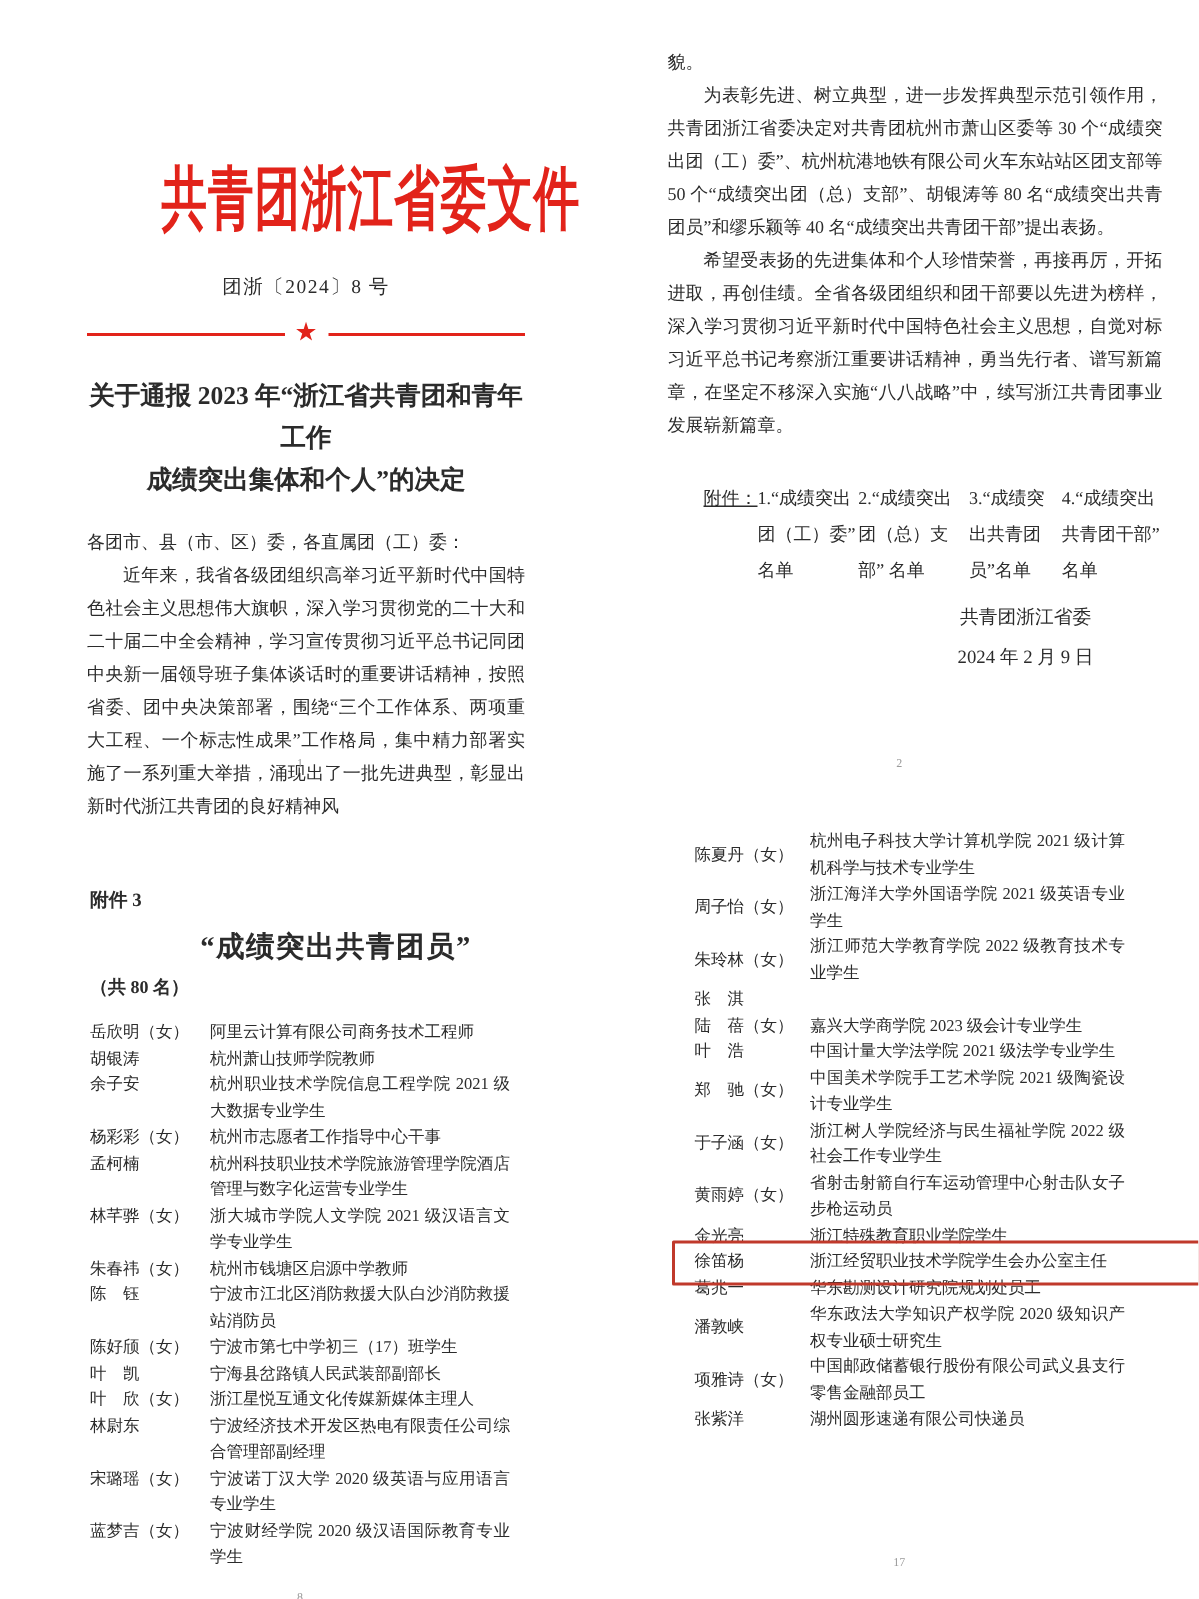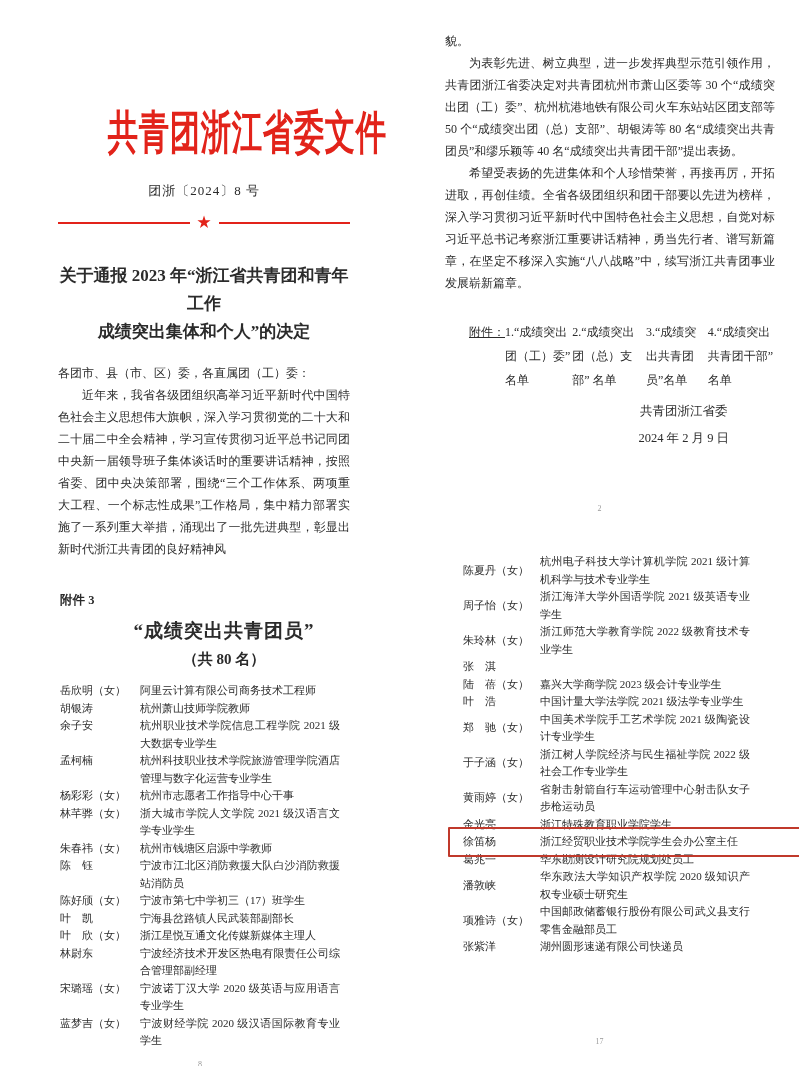--- a/index.html
+++ b/index.html
@@ -41,41 +41,41 @@
   .docnum{
     margin-top:18px;
     text-align:center;
     font-size:13px;
     letter-spacing:1px;
   }
   .star-divider{display:flex;align-items:center;margin-top:15px;}
   .star-divider .bar{flex:1;height:2px;background:var(--accent-red);}
   .star-divider .star{color:var(--accent-red);font-size:15px;line-height:1;margin:0 7px;}
   .doc-title{
-    margin-top:32px;
+    margin-top:20px;
     text-align:center;
     font-size:17px;
     font-weight:bold;
     line-height:1.65;
   }
   .body-text{margin-top:16px;font-size:12px;line-height:22px;text-align:justify;}
   .para{text-align:justify;font-size:12px;line-height:22px;}
   .indent{text-indent:2em;}
 
   
   .attachments{display:flex;margin-top:26px;font-size:12px;line-height:24px;}
   .attachments-label{white-space:nowrap;margin-left:2em;text-decoration:underline;}
   .attachment-items{display:flex;flex-direction:row;}
   .signature{margin-top:6px;text-align:right;padding-right:46px;}
   .sig-block{display:inline-block;text-align:center;font-size:12.5px;line-height:27px;}
 
   
   .attach-label{margin-top:36px;font-size:12.5px;font-weight:bold;}
   .list-title{margin-top:9px;text-align:center;font-size:19px;font-weight:bold;letter-spacing:1px;}
-  .list-subtitle{margin-top:6px;text-align:center;font-size:15px;font-weight:bold;}
+  .list-subtitle{margin-top:6px;text-align:left;font-size:12px;font-weight:bold;}
   .roster{margin-top:13px;font-size:11px;line-height:17.5px;}
   #p4 .roster{margin-top:20px;}
   .row{display:flex;align-items:flex-start;}
   #p4 .row{align-items:center;}
   .row-name{flex:none;width:80px;}
   .row-desc{flex:none;width:200px;text-align:justify;}
   #p4 .row-name{width:77px;}
   #p4 .row-desc{width:210px;}
   .row.highlighted{position:relative;}
   .row.highlighted::after{
@@ -157,27 +157,27 @@
           <span class="row-name">胡银涛</span>
           <span class="row-desc">杭州萧山技师学院教师</span>
         </div>
 
         <div class="row">
           <span class="row-name">余子安</span>
           <span class="row-desc">杭州职业技术学院信息工程学院 2021 级大数据专业学生</span>
         </div>
 
         <div class="row">
+          <span class="row-name">杨彩彩（女）</span>
+          <span class="row-desc">杭州市志愿者工作指导中心干事</span>
+        </div>
+
+        <div class="row">
           <span class="row-name">孟柯楠</span>
           <span class="row-desc">杭州科技职业技术学院旅游管理学院酒店管理与数字化运营专业学生</span>
-        </div>
-
-        <div class="row">
-          <span class="row-name">杨彩彩（女）</span>
-          <span class="row-desc">杭州市志愿者工作指导中心干事</span>
         </div>
 
         <div class="row">
           <span class="row-name">林芊骅（女）</span>
           <span class="row-desc">浙大城市学院人文学院 2021 级汉语言文学专业学生</span>
         </div>
 
         <div class="row">
           <span class="row-name">朱春祎（女）</span>
           <span class="row-desc">杭州市钱塘区启源中学教师</span>

